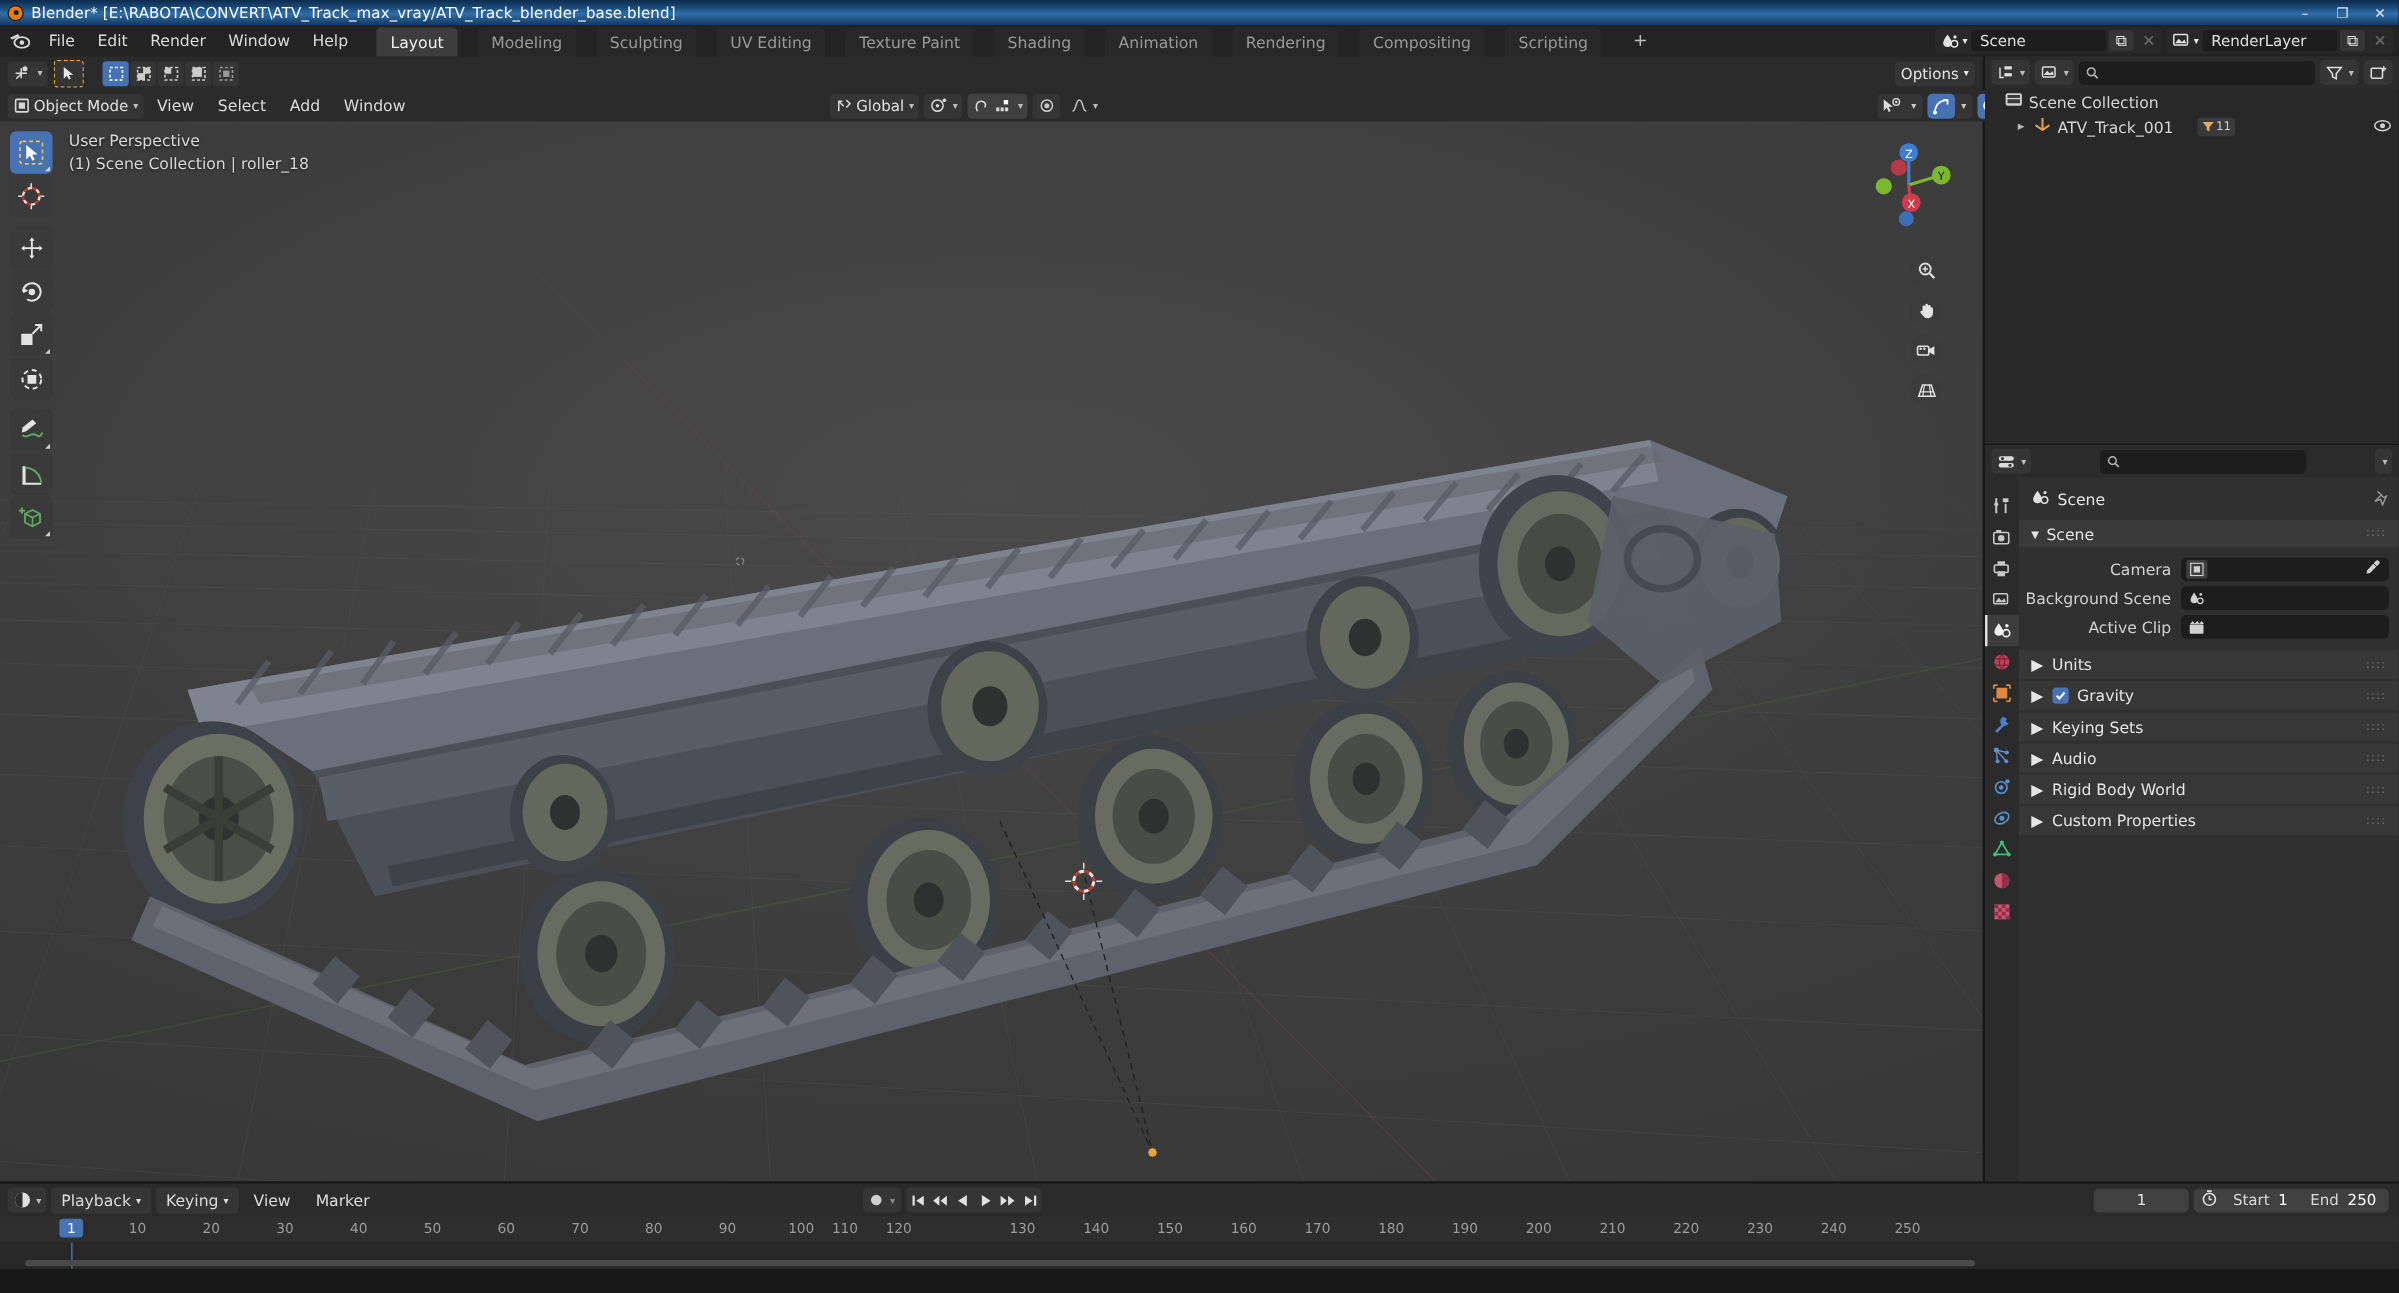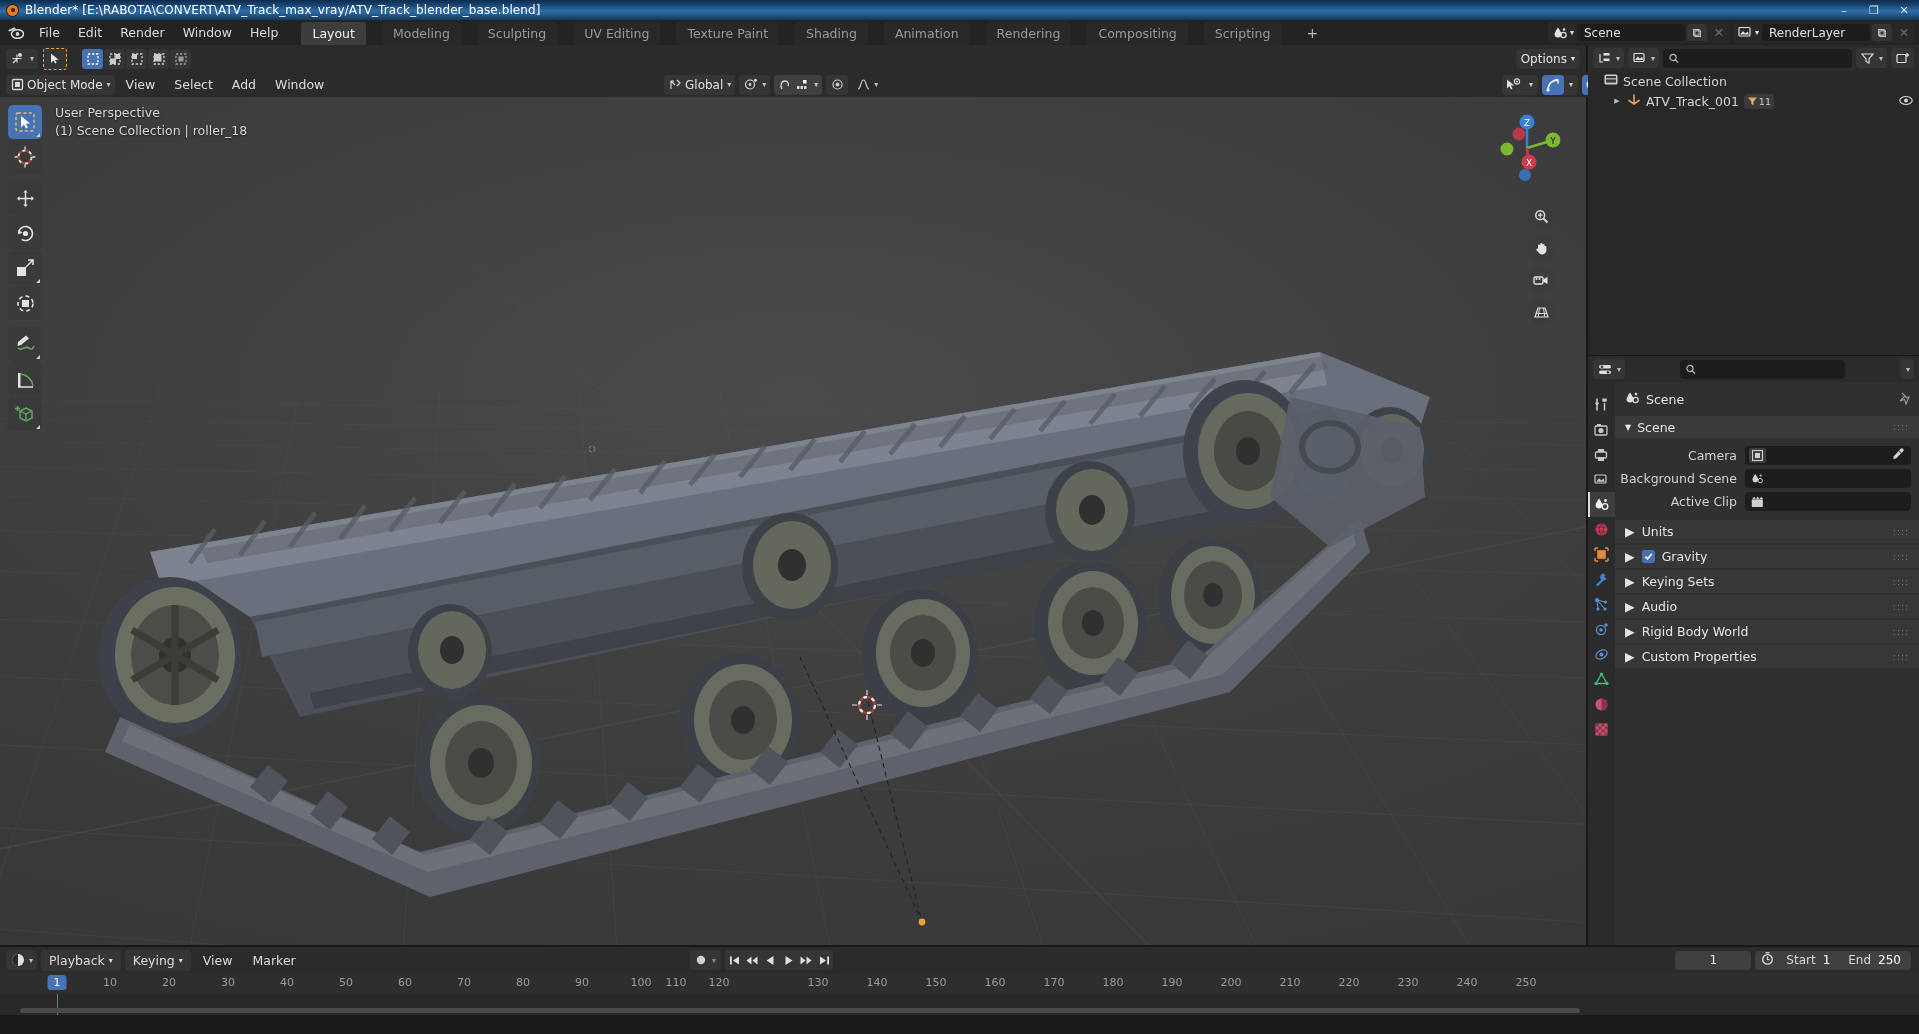--- a/index.html
+++ b/index.html
@@ -827,21 +827,21 @@
       </div>
 
       <div class="outl-row" style="padding-left:24px">
         <span class="disc">▶</span>
         <span>
           <svg width="14" height="13" viewBox="0 0 14 13">
               <path d="M7 2 v9 M7 11 L2 7.5 M7 11 L12 7.5" stroke="#e89c4a" stroke-width="1.7" fill="none" stroke-linecap="round"></path>
             </svg>
         </span>
         <span>ATV_Track_001</span>
-        <span class="badge-mesh" style="">
+        <span class="badge-mesh" style="margin-left:14px">
           <svg width="11" height="11" viewBox="0 0 11 11">
               <path d="M1 1.5 h9 L6.6 5.6 v3.6 L4.4 8 V5.6 Z" fill="#e8a860"></path>
             </svg>
           <span class="cnt">11</span>
         </span>
         <span style="margin-left:auto">
           <svg width="14" height="11" viewBox="0 0 14 11">
               <ellipse cx="7" cy="5.5" rx="6.2" ry="4" fill="none" stroke="#cfcfcf" stroke-width="1.2"></ellipse>
               <circle cx="7" cy="5.5" r="2" fill="#cfcfcf"></circle>
             </svg>

